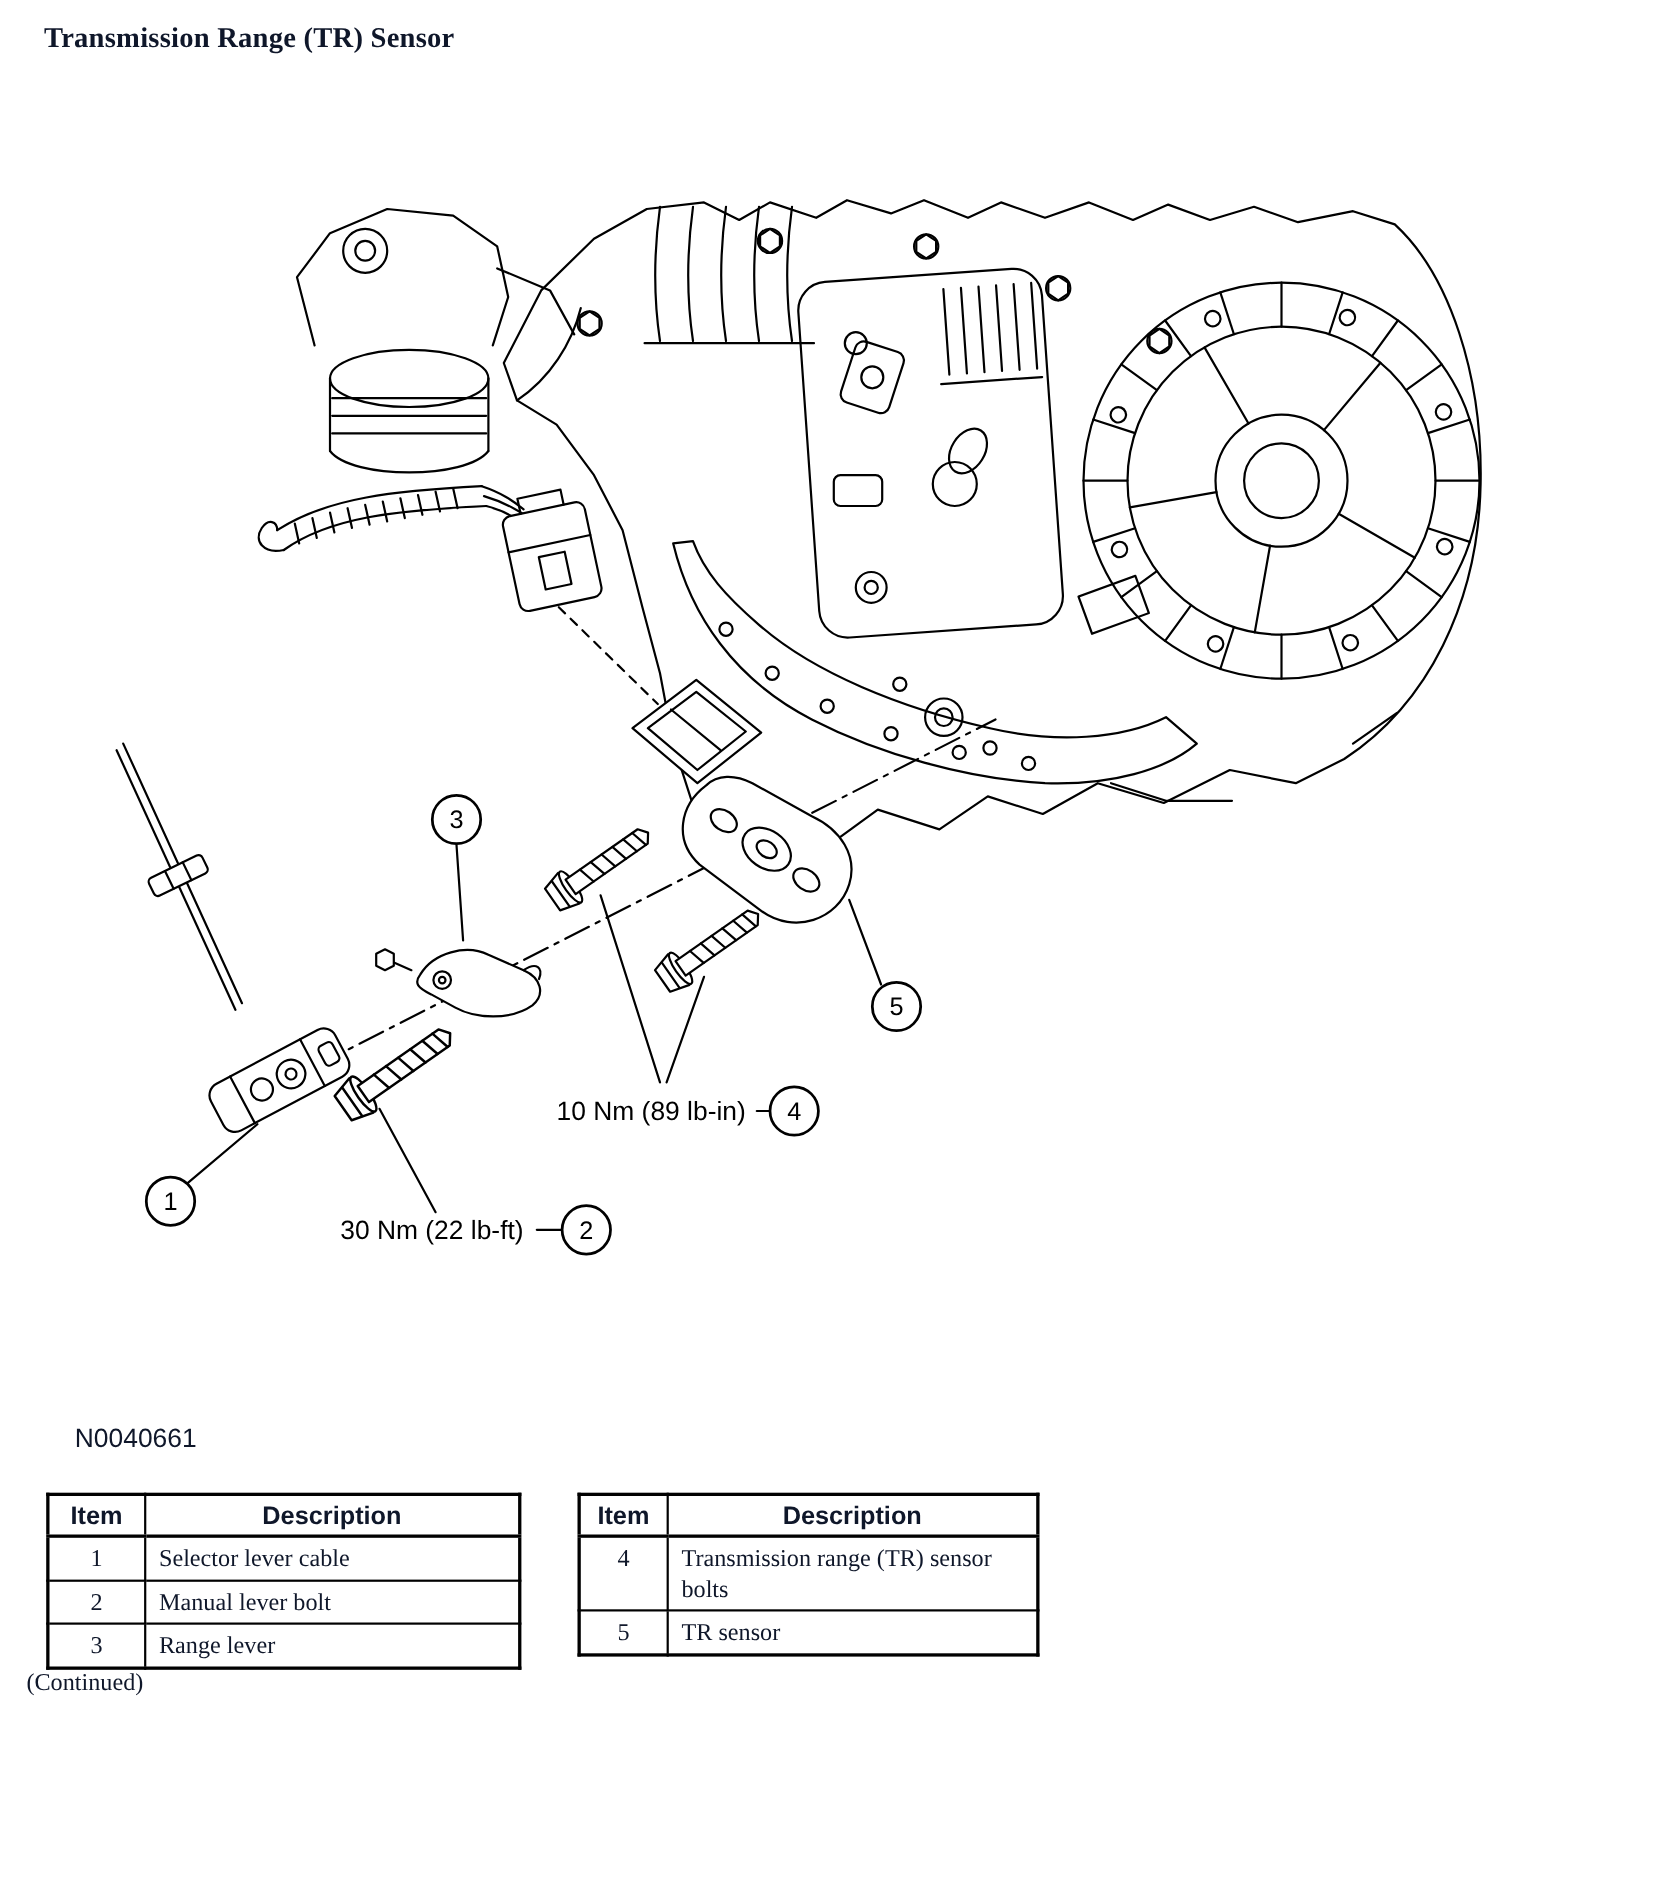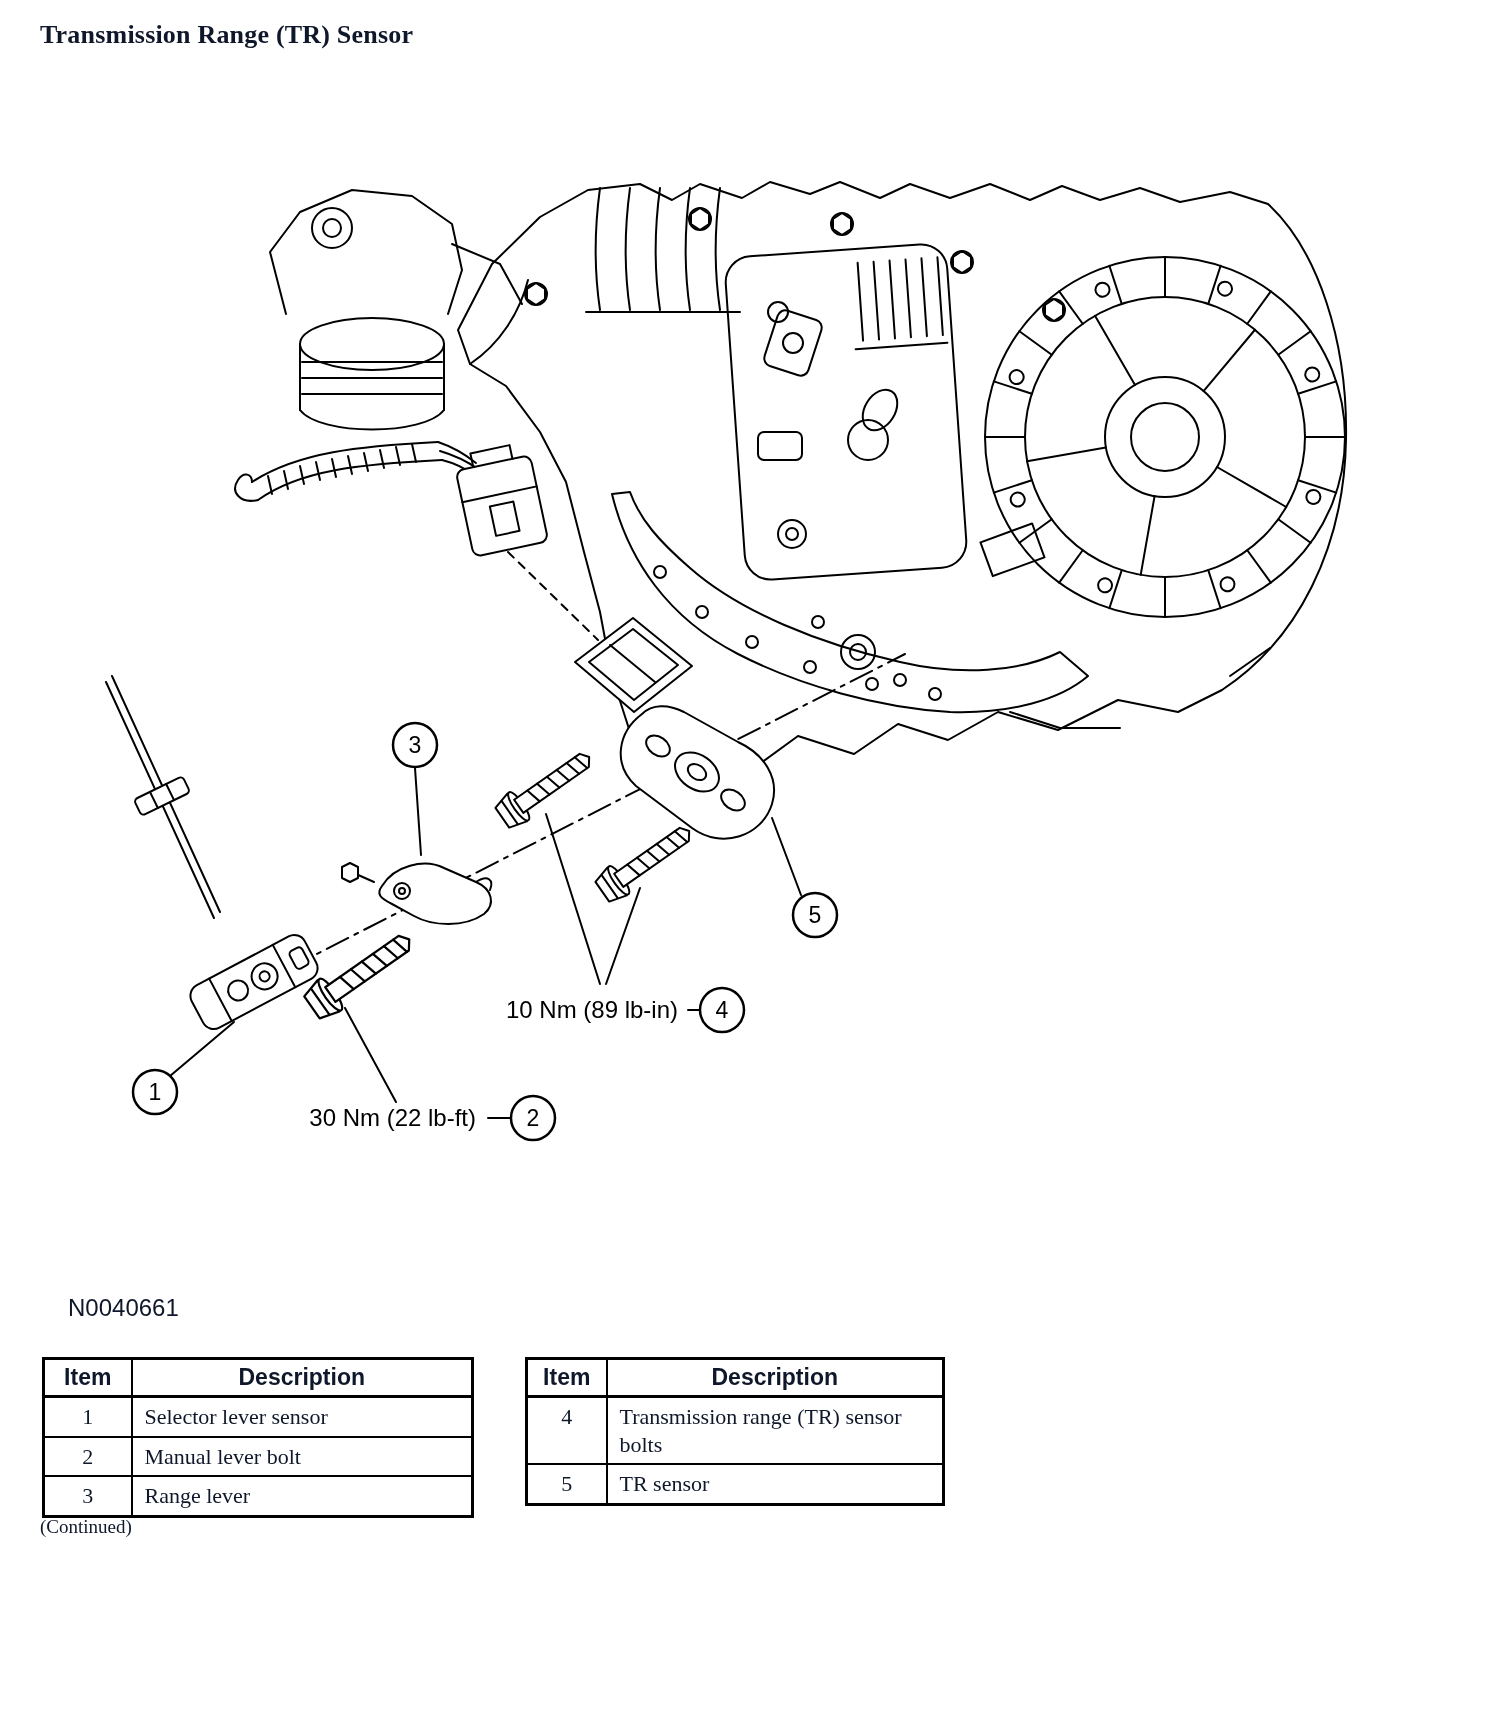--- a/index.html
+++ b/index.html
@@ -2,21 +2,21 @@
 <html><head>
 <meta charset="utf-8">
 <style>
   html,body{margin:0;padding:0;background:#fff;}
   .page{position:relative;width:1504px;height:1714px;background:#fff;color:#0f172a;overflow:hidden;
         font-family:"Liberation Serif",serif;margin-top:12px;}
   .title{position:absolute;left:40px;top:8px;font-family:"Liberation Serif",serif;
          font-weight:bold;font-size:26px;letter-spacing:.2px;}
   .figure-id{position:absolute;left:68px;top:1282px;font-family:"Liberation Sans",sans-serif;
          font-size:24px;}
-  .continued{position:absolute;left:40px;top:1504px;font-size:19px;font-family:"Liberation Serif",serif;}
+  .continued{position:absolute;left:24px;top:1504px;font-size:22px;font-family:"Liberation Serif",serif;}
   svg.diagram{position:absolute;left:0;top:0;}
   .lbl{font-family:"Liberation Sans",sans-serif;font-size:24px;fill:#000;stroke:none;}
   .numtxt{font-family:"Liberation Sans",sans-serif;font-size:23px;fill:#000;stroke:none;text-anchor:middle;}
   table.tbl{position:absolute;border-collapse:collapse;background:#fff;border:3px solid #000;table-layout:fixed;}
   table.tbl th{font-family:"Liberation Sans",sans-serif;font-weight:bold;font-size:23px;
          text-align:center;padding:4px 12px;border:2px solid #000;border-bottom:3px solid #000;}
   table.tbl td{font-family:"Liberation Serif",serif;font-size:22px;padding:5px 12px;
          border:2px solid #000;vertical-align:top;line-height:1.25;}
   table.tbl td.item{text-align:center;}
   .tbl-left{left:42px;top:1345px;width:432px;}
@@ -293,21 +293,21 @@
       </colgroup>
     <thead>
       <tr>
         <th>Item</th>
         <th>Description</th>
       </tr>
     </thead>
     <tbody>
       <tr>
         <td class="item">1</td>
-        <td>Selector lever sensor</td>
+        <td>Selector lever cable</td>
       </tr>
       <tr>
         <td class="item">2</td>
         <td>Manual lever bolt</td>
       </tr>
       <tr>
         <td class="item">3</td>
         <td>Range lever</td>
       </tr>
     </tbody>

